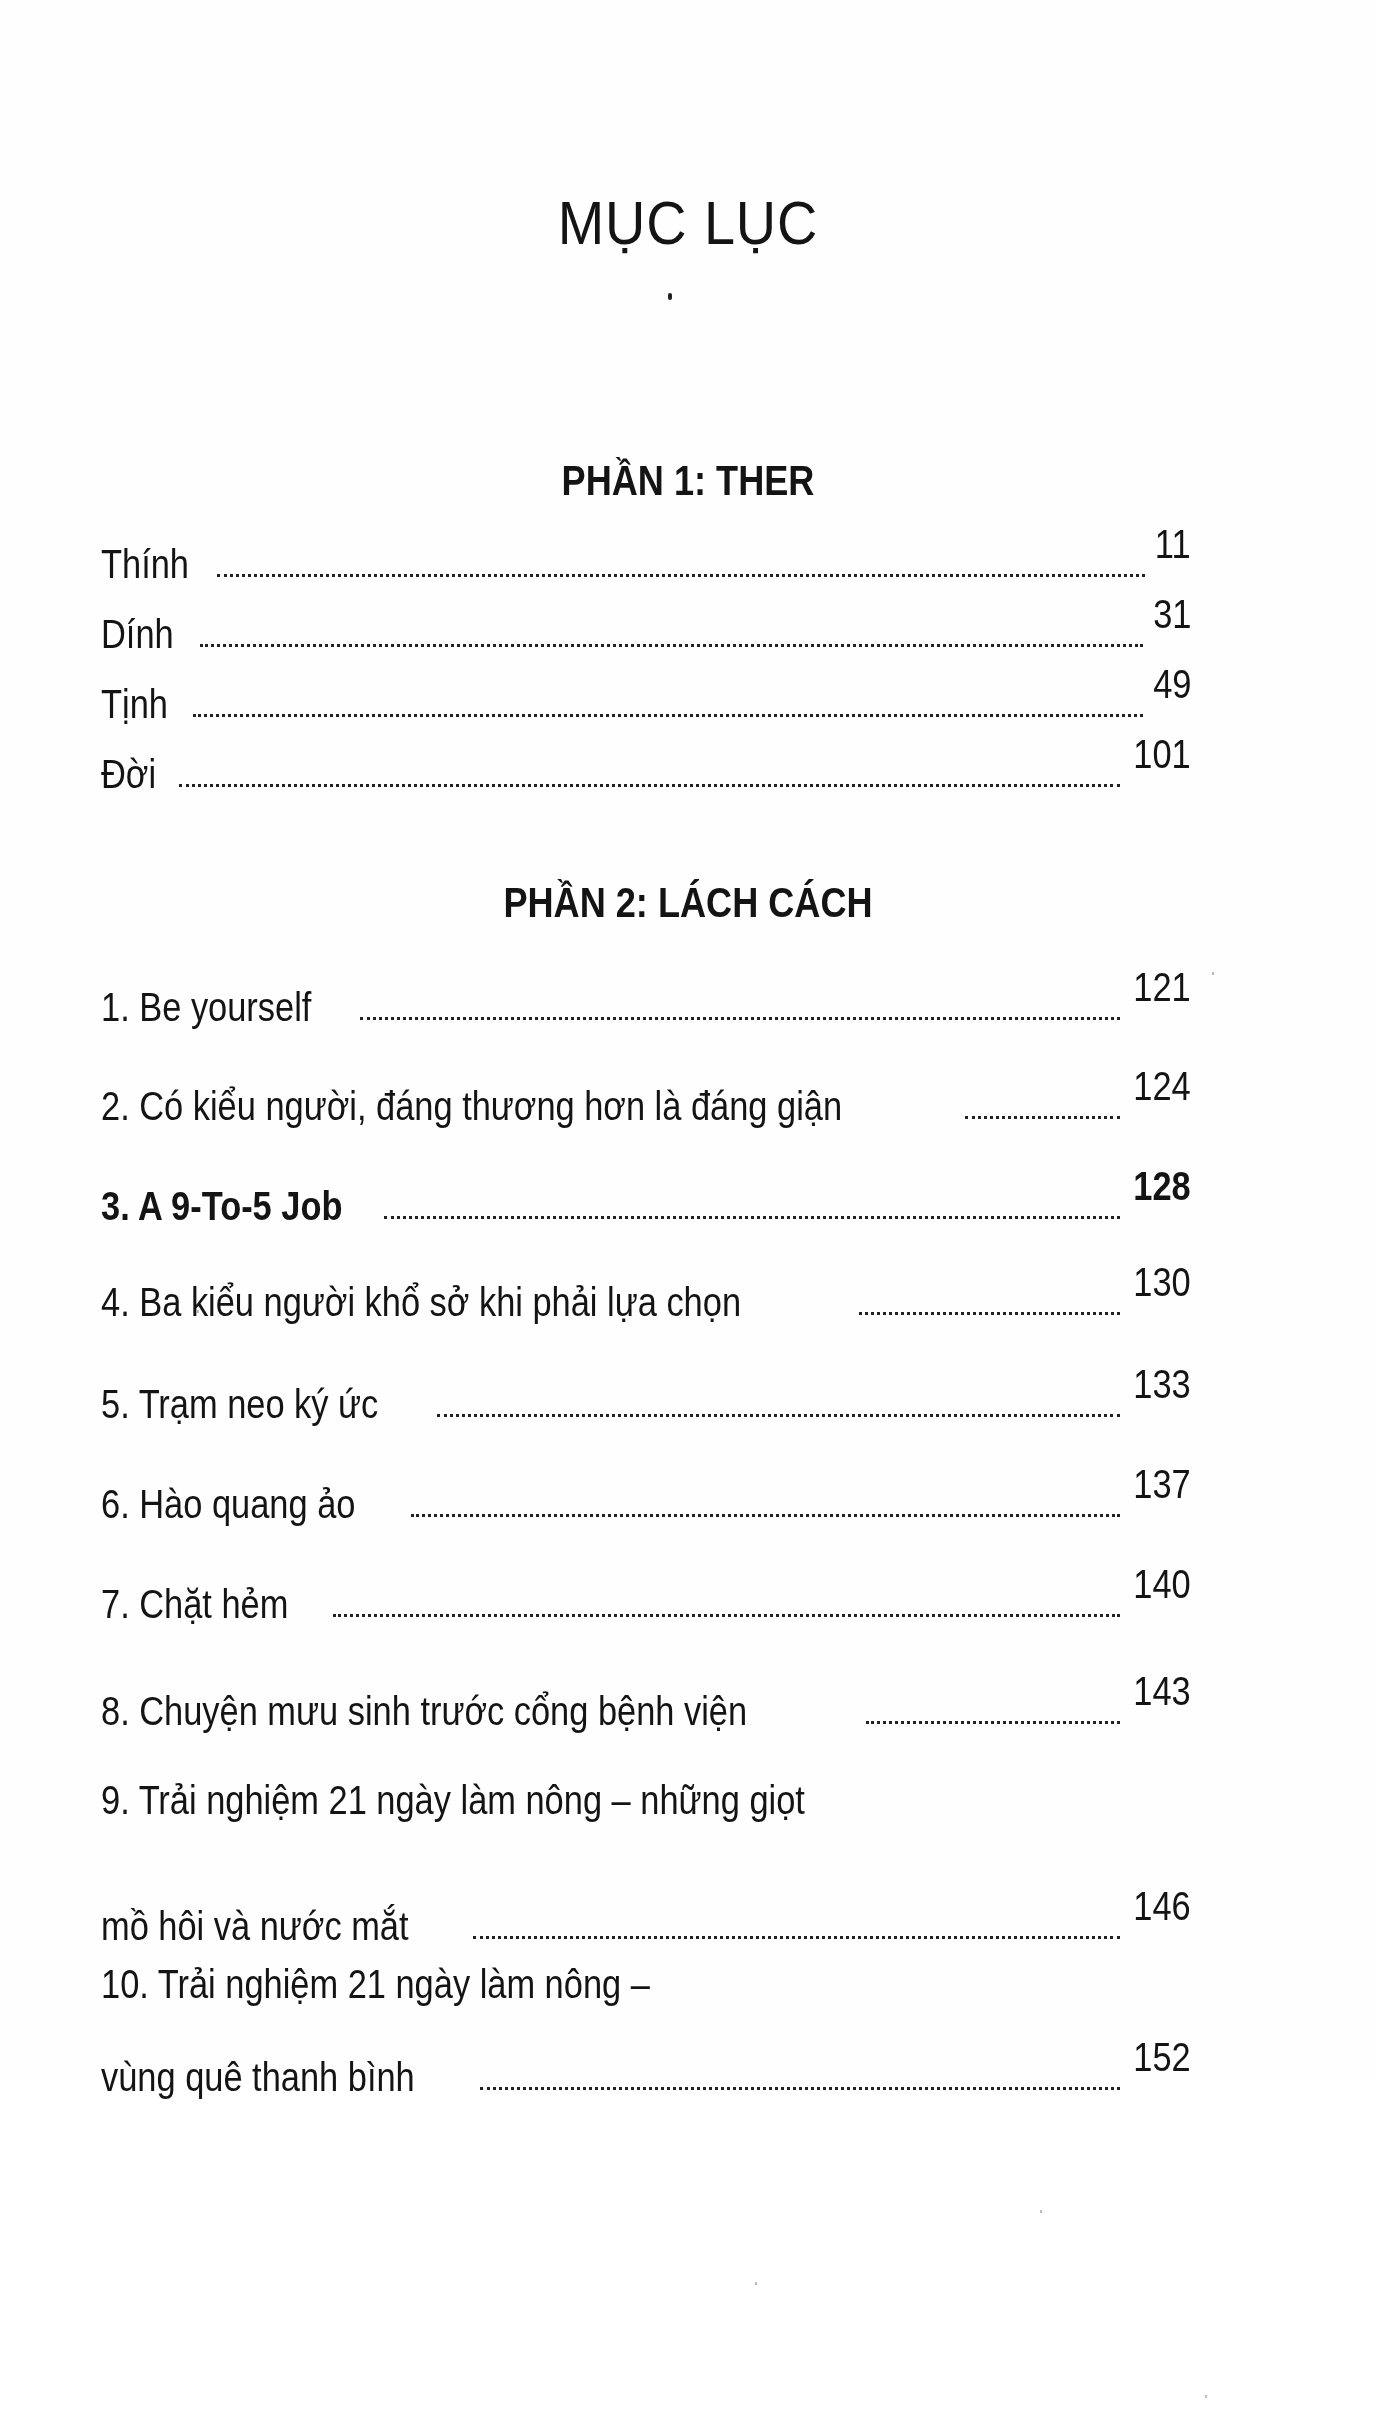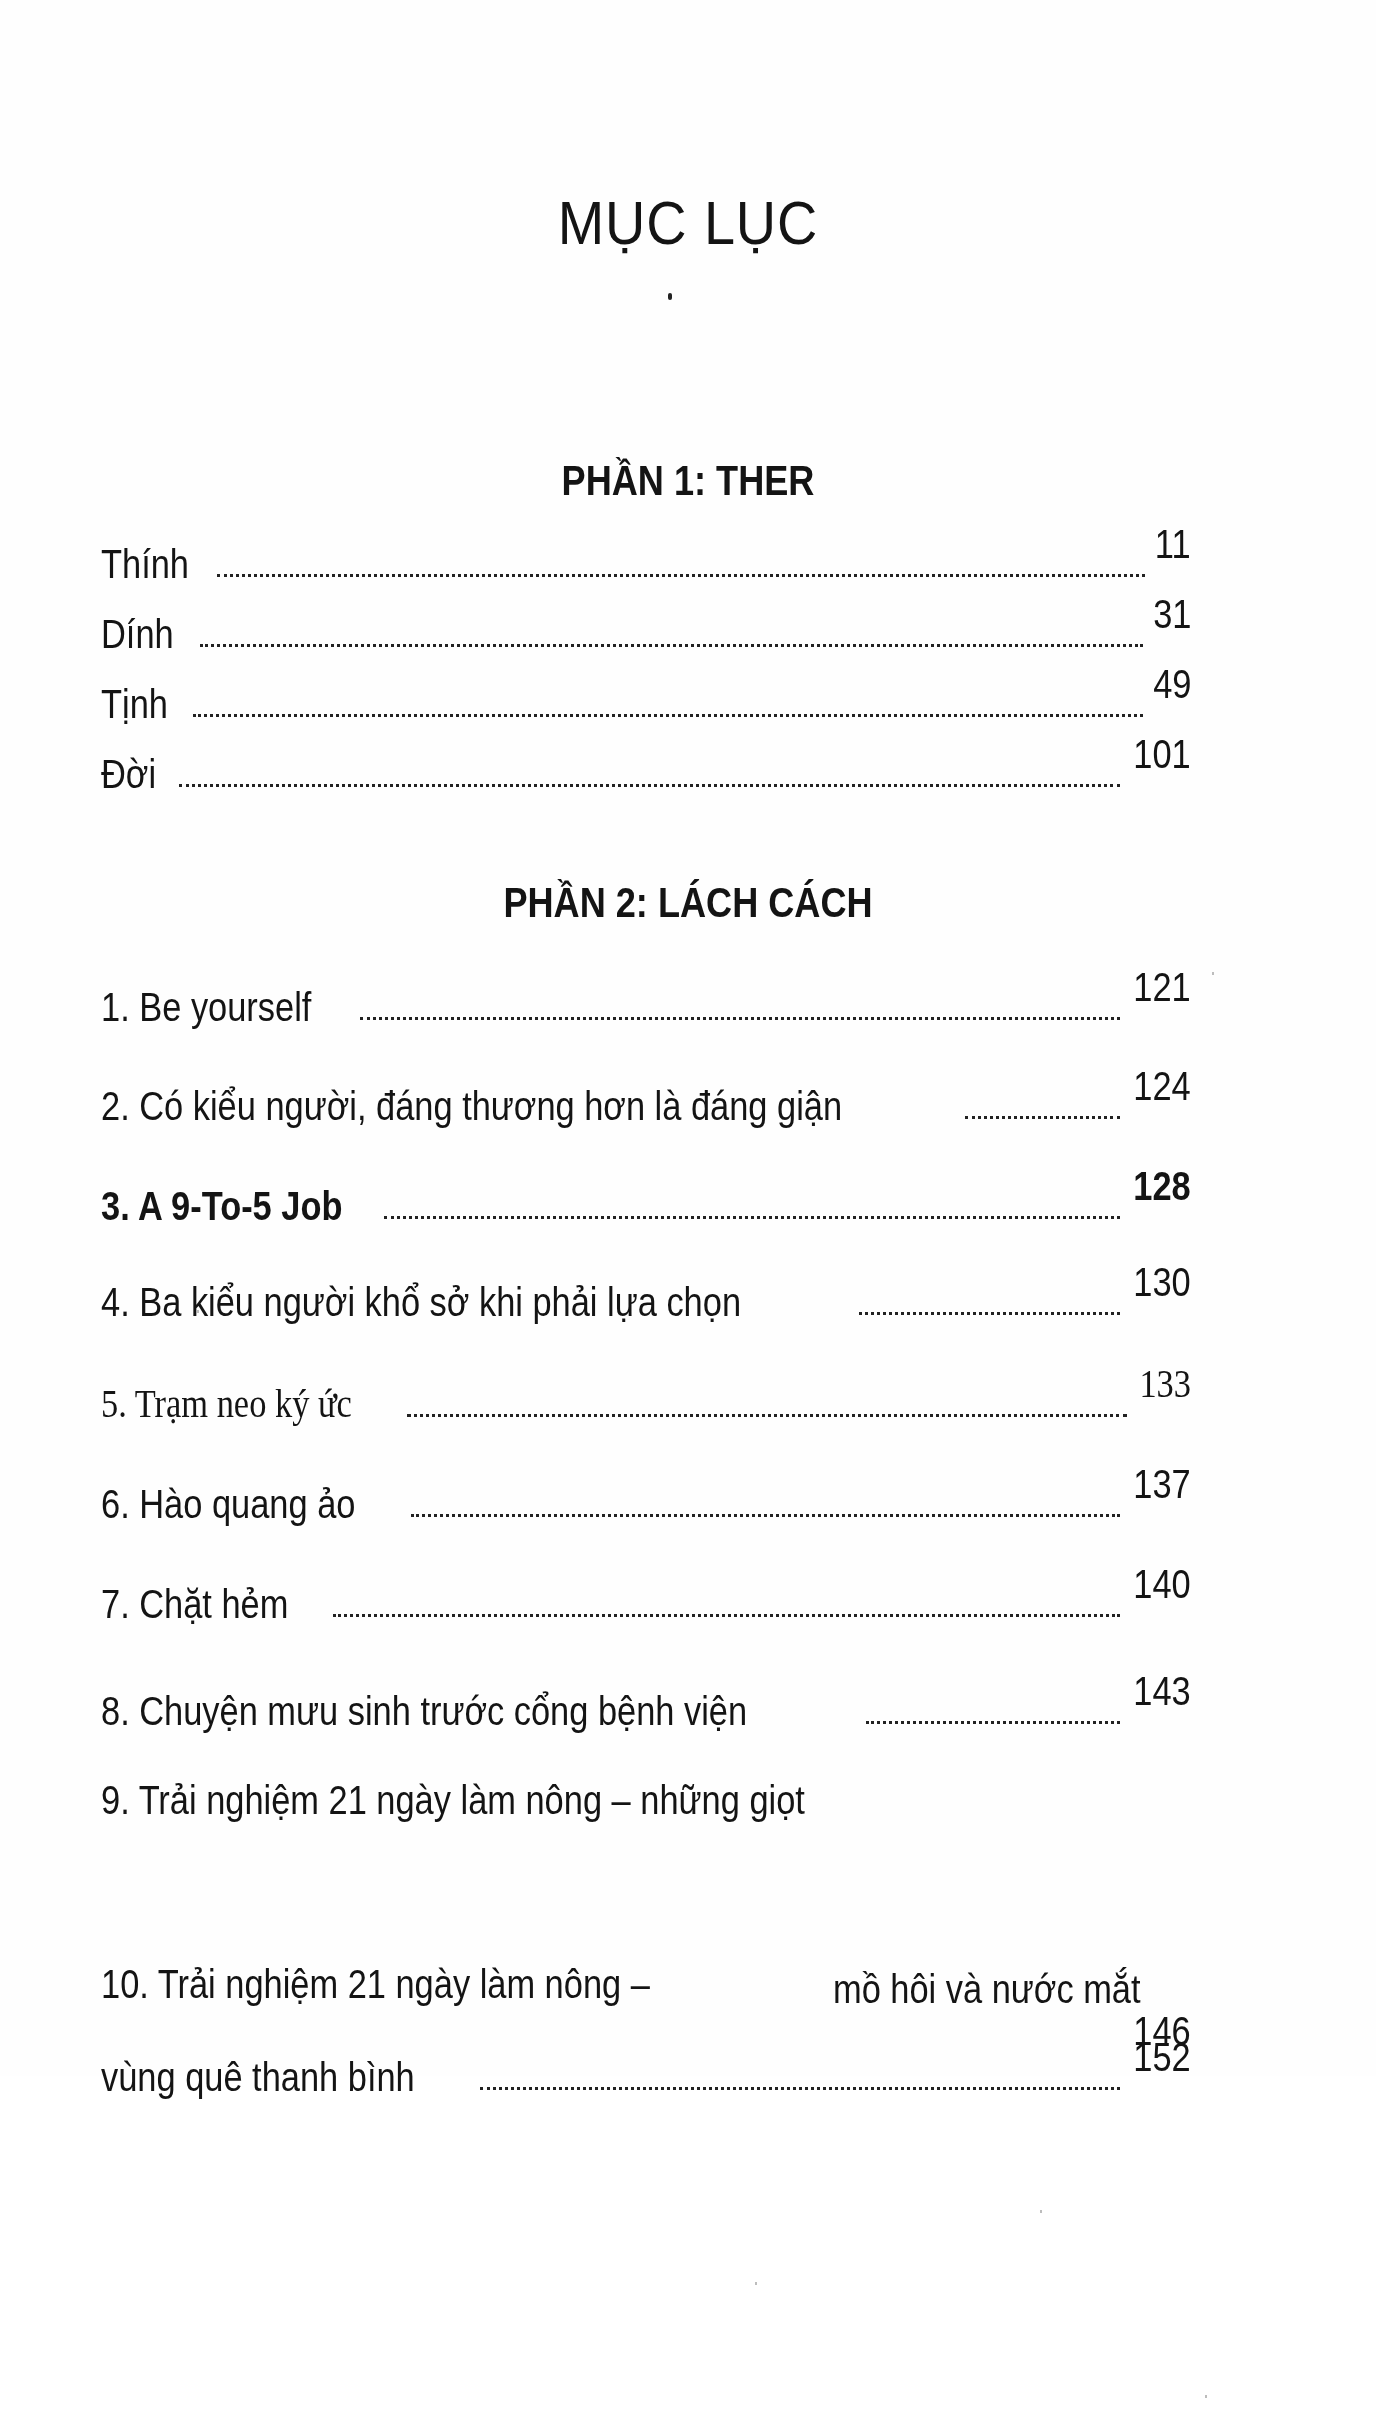--- a/index.html
+++ b/index.html
@@ -68,21 +68,21 @@
   <div class="row" style="top:1174px;font-weight:bold;">
     <span class="label">3. A 9-To-5 Job</span>
     <span class="leader" style="margin-left:2px;"></span>
     <span class="page-num">128</span>
   </div>
   <div class="row" style="top:1270px;">
     <span class="label">4. Ba kiểu người khổ sở khi phải lựa chọn</span>
     <span class="leader"></span>
     <span class="page-num">130</span>
   </div>
-  <div class="row" style="top:1372px;font-family:Liberation Serif, serif;">
+  <div class="row" style="top:1372px;">
     <span class="label">5. Trạm neo ký ức</span>
     <span class="leader"></span>
     <span class="page-num">133</span>
   </div>
   <div class="row" style="top:1472px;">
     <span class="label">6. Hào quang ảo</span>
     <span class="leader"></span>
     <span class="page-num">137</span>
   </div>
   <div class="row" style="top:1572px;">
@@ -90,21 +90,21 @@
     <span class="leader"></span>
     <span class="page-num">140</span>
   </div>
   <div class="row" style="top:1679px;">
     <span class="label">8. Chuyện mưu sinh trước cổng bệnh viện</span>
     <span class="leader"></span>
     <span class="page-num">143</span>
   </div>
 
   <div class="line" style="top:1776px;">9. Trải nghiệm 21 ngày làm nông – những giọt</div>
-  <div class="row" style="top:1965px;flex-direction:column;">
+  <div class="row" style="top:1894px;">
     <span class="label">mồ hôi và nước mắt</span>
     <span class="leader"></span>
     <span class="page-num">146</span>
   </div>
 
   <div class="line" style="top:1960px;">10. Trải nghiệm 21 ngày làm nông –</div>
   <div class="row" style="top:2045px;">
     <span class="label">vùng quê thanh bình</span>
     <span class="leader"></span>
     <span class="page-num">152</span>

